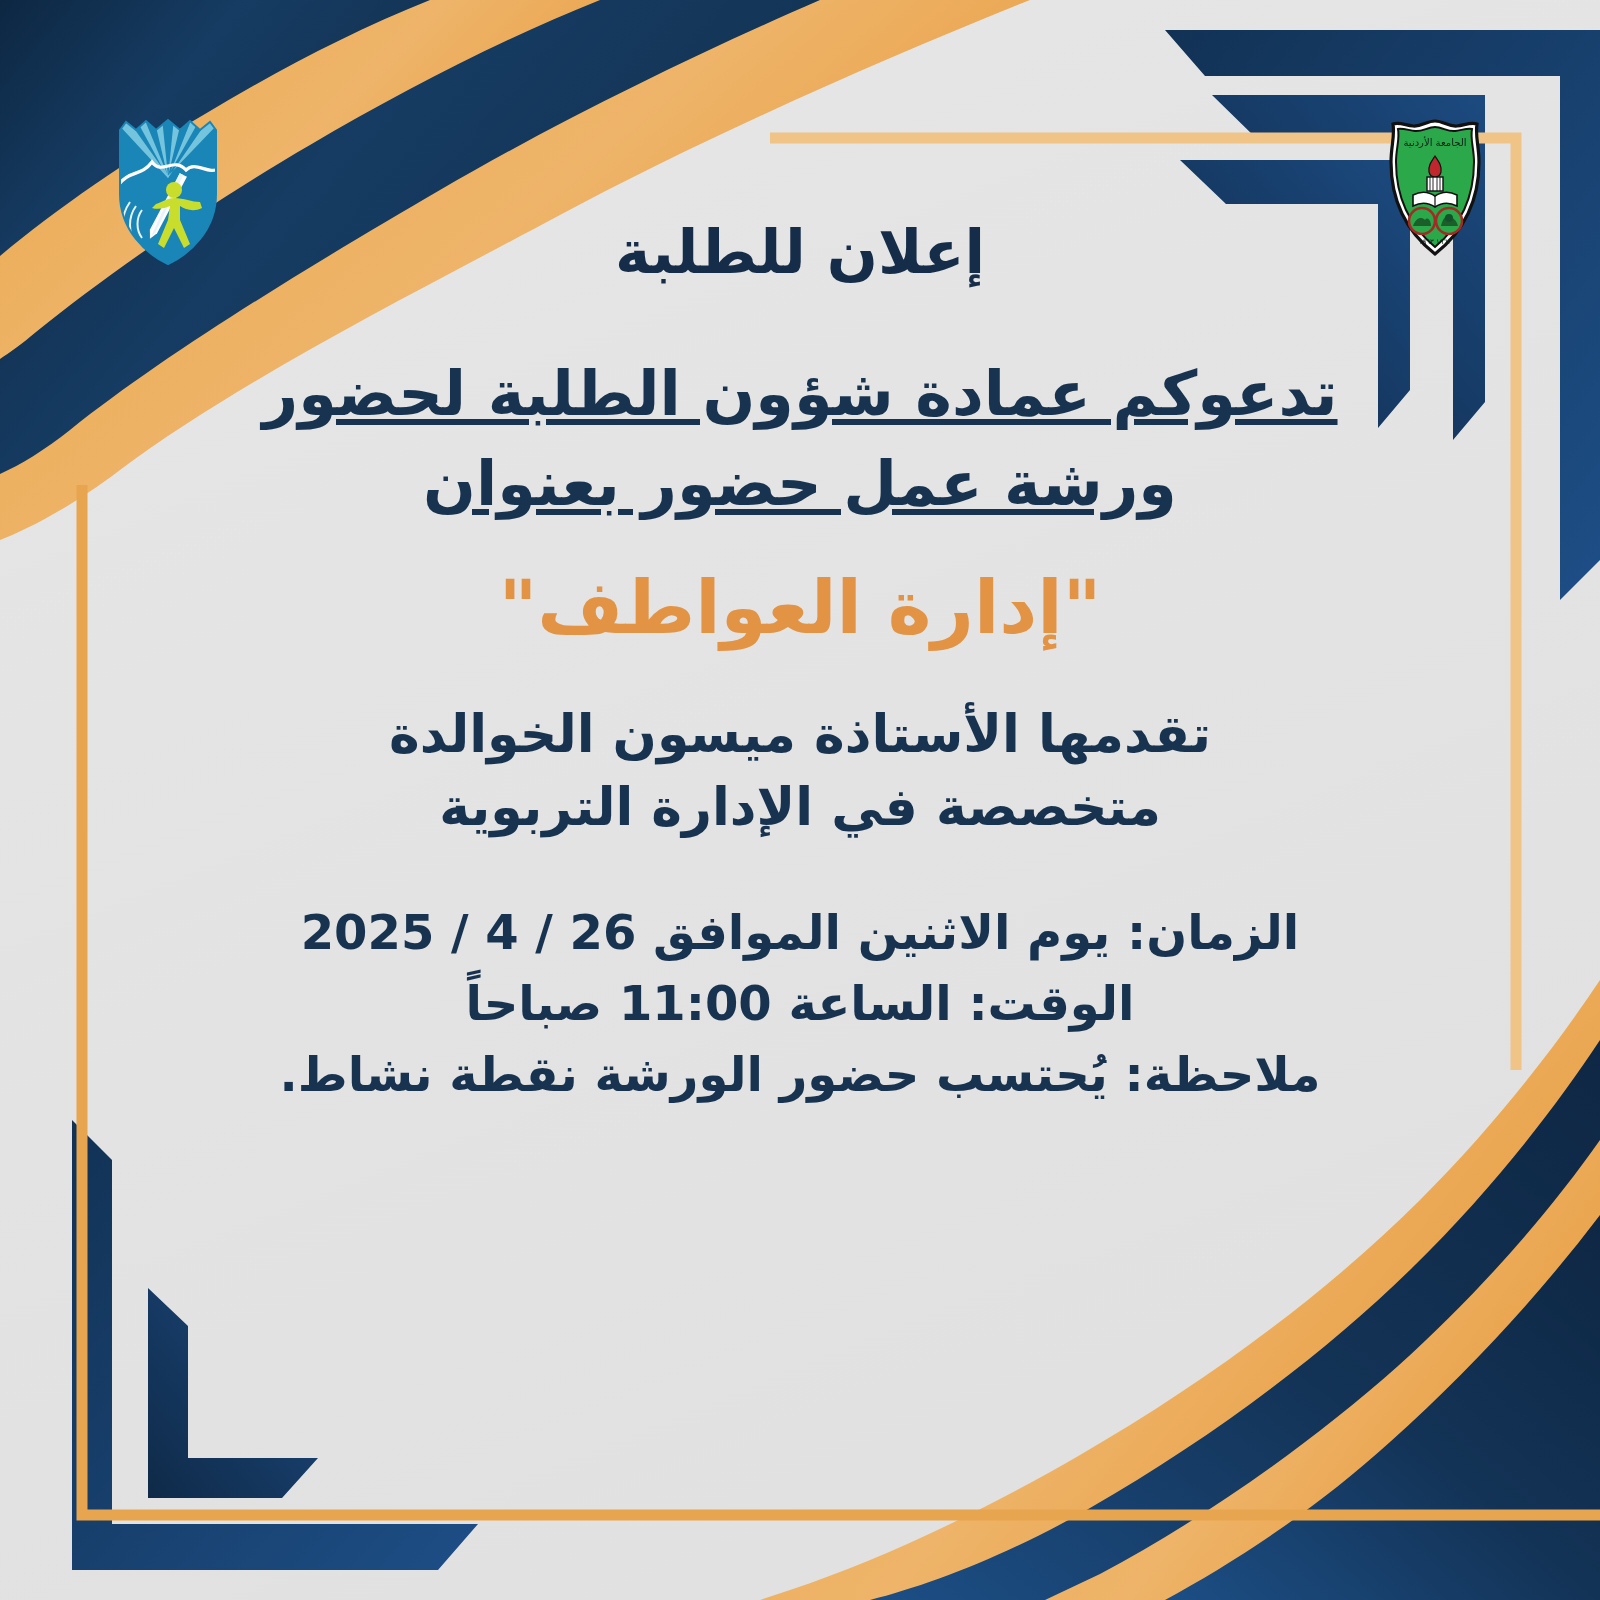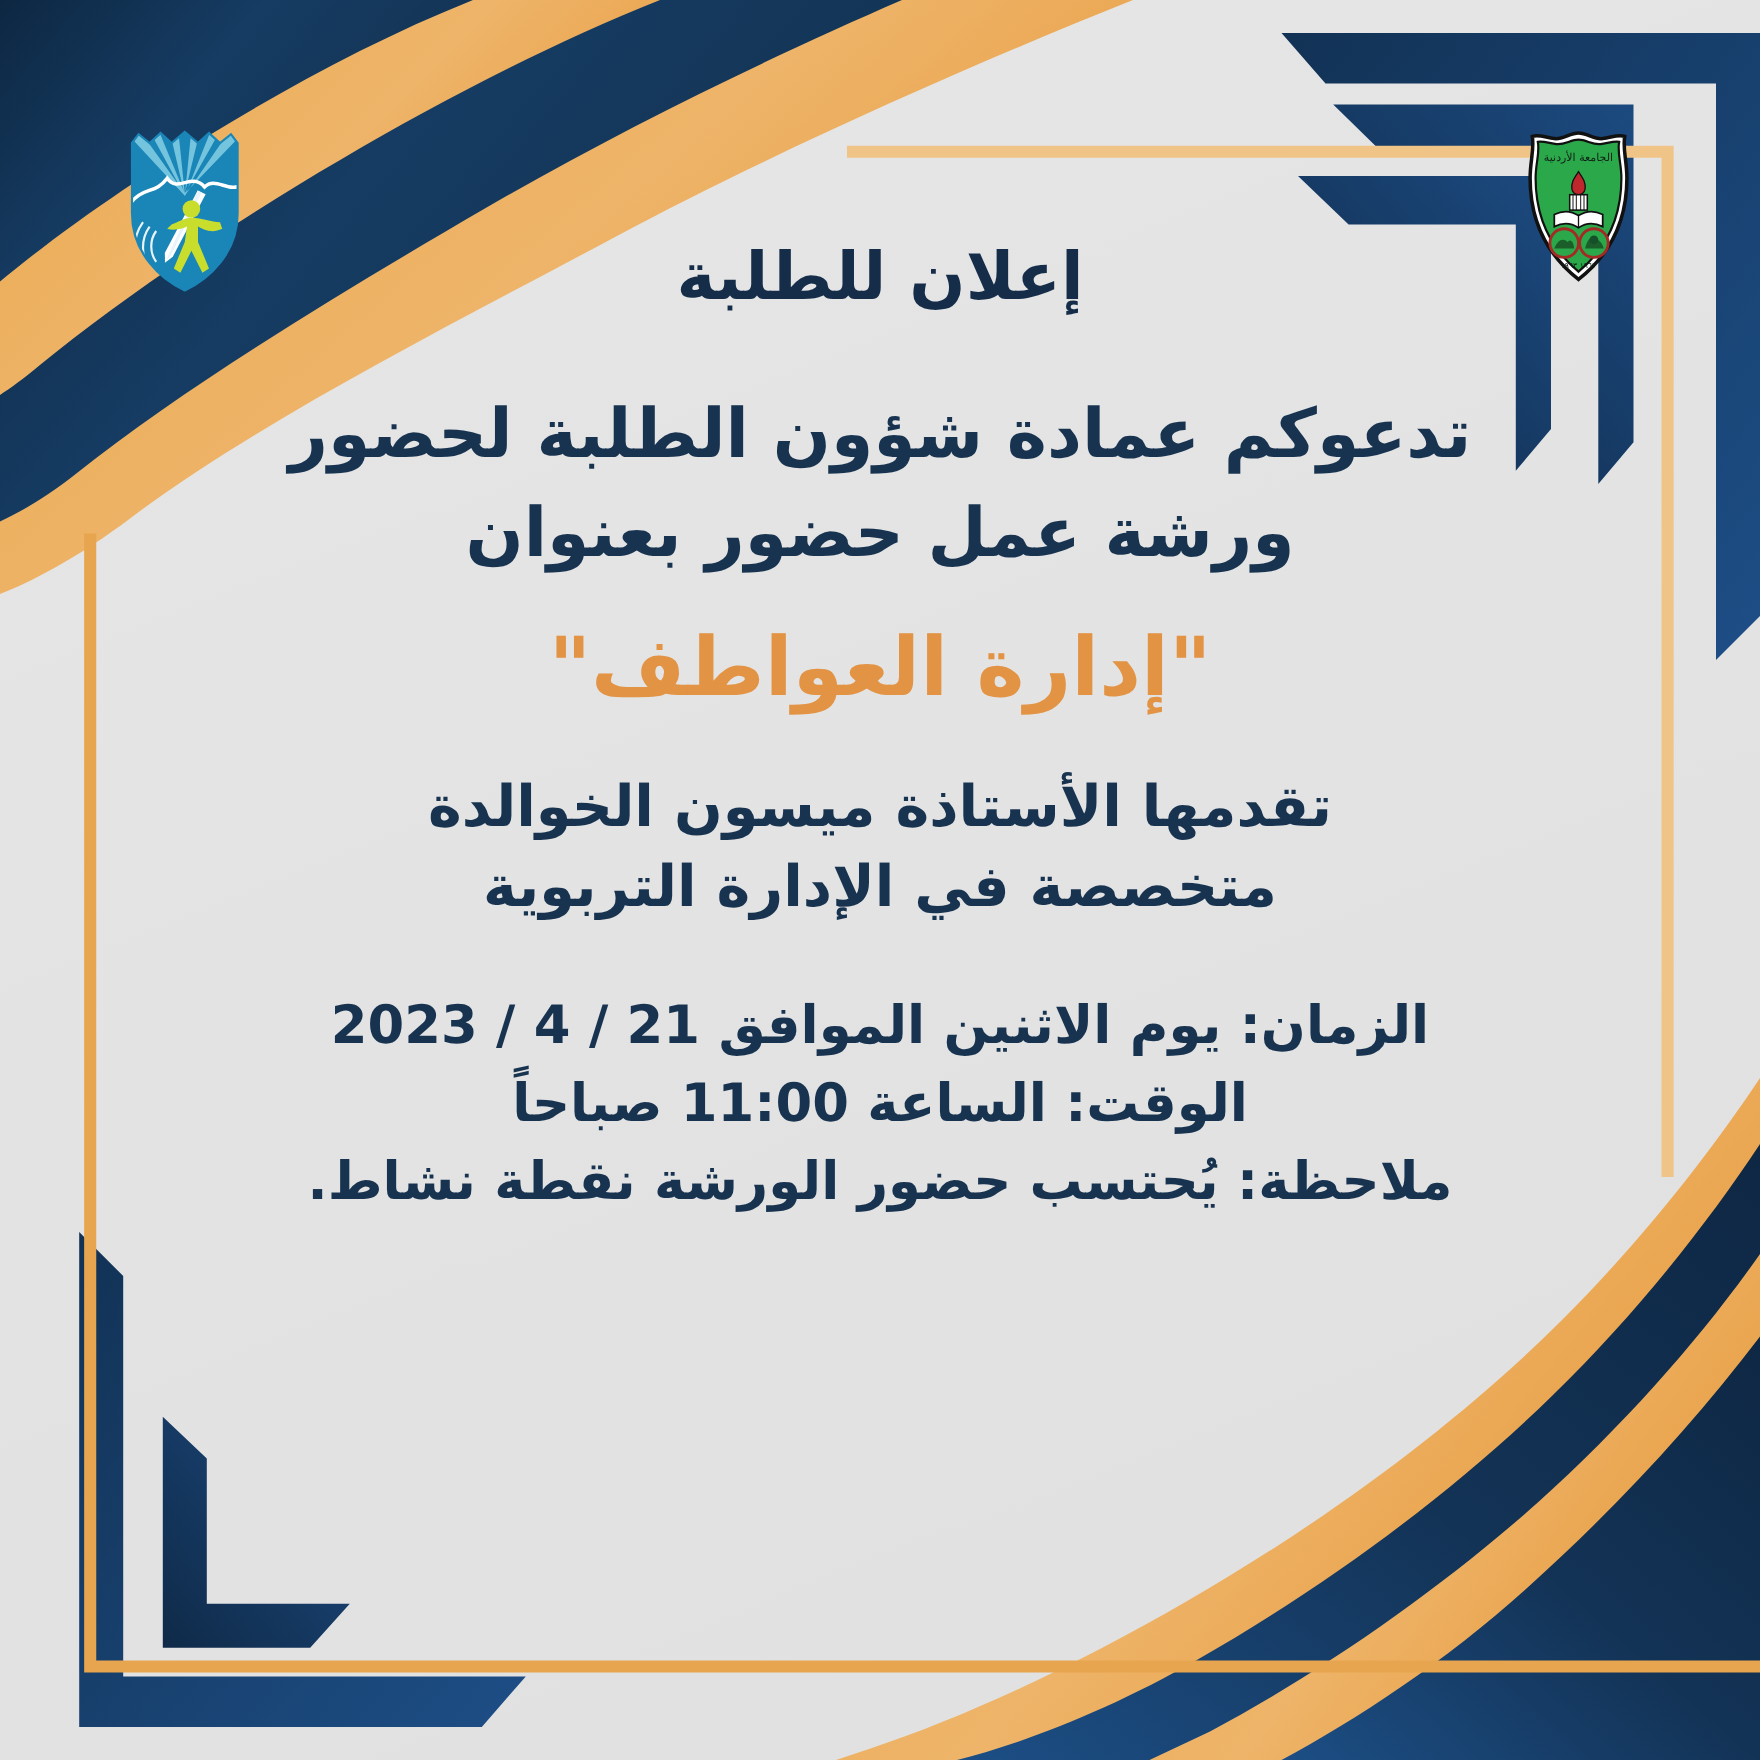--- a/index.html
+++ b/index.html
@@ -24,21 +24,21 @@
   .title-main{
     margin-top:218px;
     font-size:60px;font-weight:bold;color:#162d4a;
     line-height:1.15;letter-spacing:0px;
   }
   .invite{
     margin-top:62px;
     font-size:62px;font-weight:bold;color:#183350;
     line-height:1.45;max-width:1180px;
   }
-  .invite .ln{display:block;}
+  .invite .ln{display:block;text-decoration:underline;}
   .topic{
     margin-top:34px;
     font-size:74px;font-weight:bold;color:#e39344;
     line-height:1.2;
   }
   .presenter{
     margin-top:46px;
     font-size:52px;font-weight:bold;color:#183350;
     line-height:1.42;
   }
@@ -229,20 +229,20 @@
     </div>
 
     <div class="topic">"إدارة العواطف"</div>
 
     <div class="presenter">
       <span class="ln">تقدمها الأستاذة ميسون الخوالدة</span>
       <span class="ln">متخصصة في الإدارة التربوية</span>
     </div>
 
     <div class="details">
-      <span class="ln">الزمان: يوم الاثنين الموافق 21 / 4 / 2023</span>
+      <span class="ln">الزمان: يوم الاثنين الموافق 26 / 4 / 2025</span>
       <span class="ln">الوقت: الساعة 11:00 صباحاً</span>
       <span class="ln">ملاحظة: يُحتسب حضور الورشة نقطة نشاط.</span>
     </div>
 
   </div>
 
 </div>
 
 </body></html>

